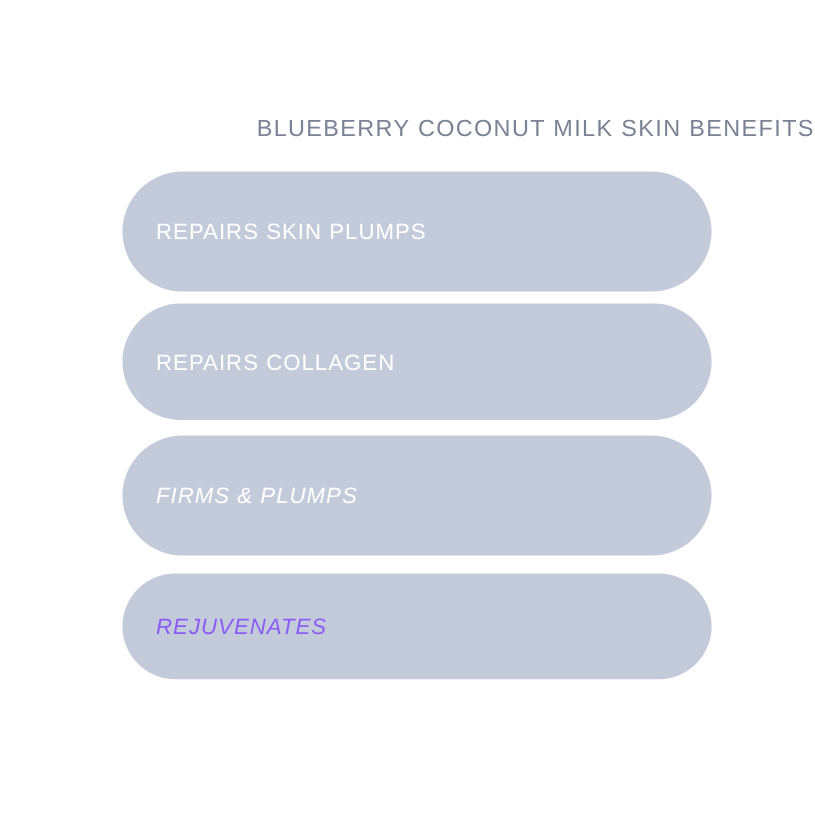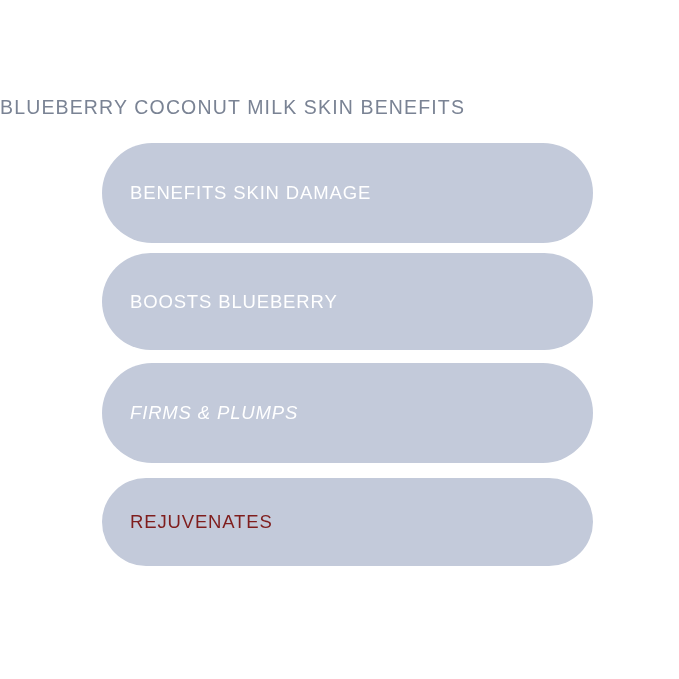--- a/index.html
+++ b/index.html
@@ -16,21 +16,21 @@
     width: 679px;
     height: 679px;
     background: #ffffff;
     overflow: hidden;
   }
   #chart-title {
     position: absolute;
     left: 0;
     top: 96px;
     width: 679px;
-    text-align: left;
+    text-align: right;
     font-size: 19.5px;
     letter-spacing: 1.15px;
     color: #7a8394;
     font-weight: 400;
     white-space: nowrap;
   }
   #bars-group {
     position: absolute;
     left: 102px;
     top: 143px;
@@ -77,35 +77,35 @@
 
 <div id="infographic" style="width: 679px; height: 679px; background: rgb(255, 255, 255);">
 
   <div id="chart-title" style="color: rgb(122, 131, 148);">BLUEBERRY COCONUT MILK SKIN BENEFITS</div>
 
   <div id="bars-group">
 
     <div class="bar-row" style="top:0px;height:100px;">
       <div class="bar-track" style="background: rgb(195, 202, 218);"></div>
       <div class="bar-fill" style="width: 79%; background: rgb(139, 157, 186);"></div>
-      <div class="bar-label" style="color: rgb(255, 255, 255);">BENEFITS SKIN DAMAGE</div>
+      <div class="bar-label" style="color: rgb(255, 255, 255);">REPAIRS SKIN PLUMPS</div>
     </div>
 
     <div class="bar-row" style="top:110px;height:97px;">
       <div class="bar-track" style="background: rgb(195, 202, 218);"></div>
       <div class="bar-fill" style="width: 79%; background: rgb(139, 157, 186);"></div>
-      <div class="bar-label" style="color: rgb(255, 255, 255);">BOOSTS BLUEBERRY</div>
+      <div class="bar-label" style="color: rgb(255, 255, 255);">REPAIRS COLLAGEN</div>
     </div>
 
     <div class="bar-row" style="top:220px;height:100px;">
       <div class="bar-track" style="background: rgb(195, 202, 218);"></div>
       <div class="bar-fill" style="width: 100%; background: rgb(139, 157, 186);"></div>
       <div class="bar-label" style="color: rgb(255, 255, 255); font-style: italic;">FIRMS &amp; PLUMPS</div>
     </div>
 
     <div class="bar-row" style="top:335px;height:88px;">
       <div class="bar-track" style="background: rgb(195, 202, 218);"></div>
       <div class="bar-fill" style="width: 63%; background: rgb(139, 157, 186);"></div>
-      <div class="bar-label" style="color: #7f1d1d;">REJUVENATES</div>
+      <div class="bar-label" style="color: #8b5cf6; font-style: italic;">REJUVENATES</div>
     </div>
 
   </div>
 </div>
 
 </body></html>

